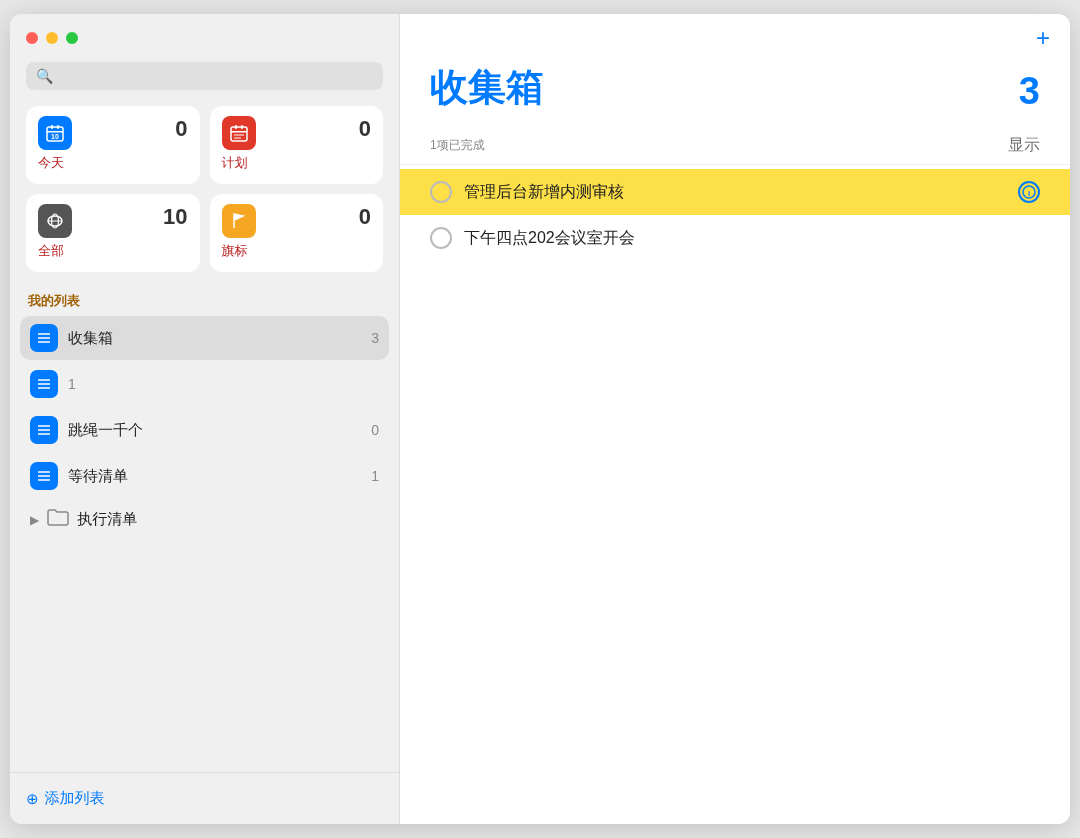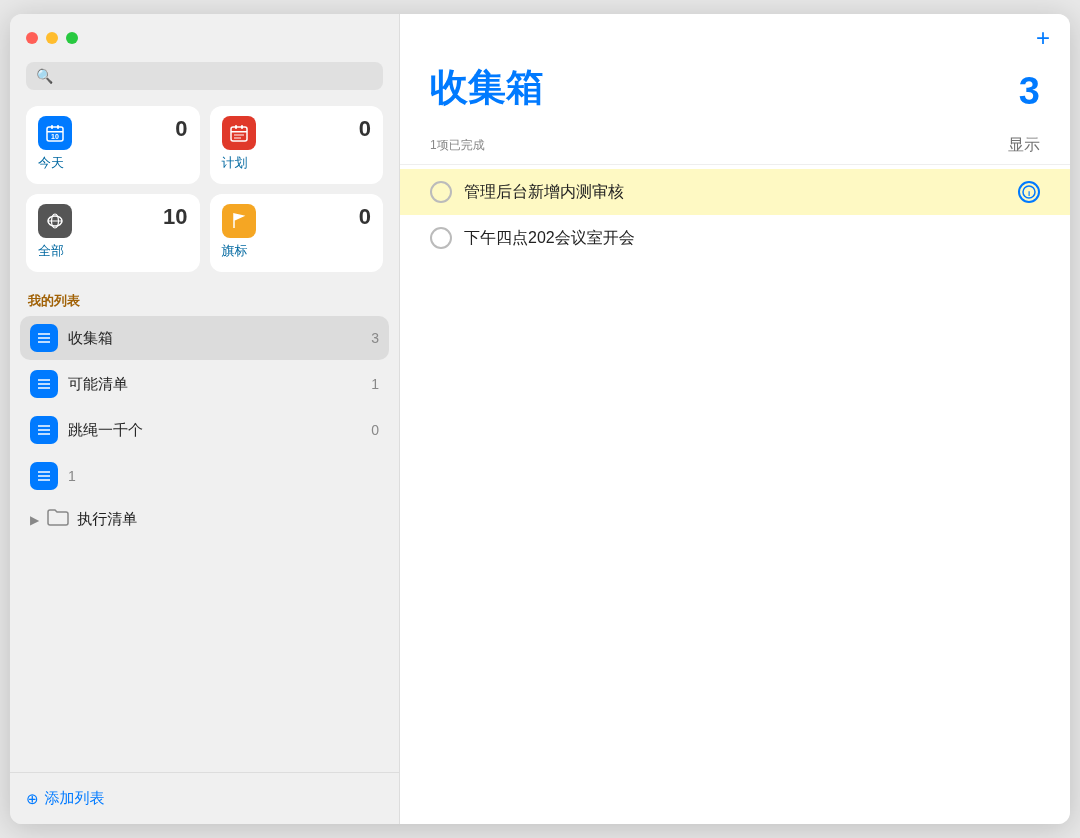--- a/index.html
+++ b/index.html
@@ -95,21 +95,21 @@
       display: flex; align-items: center; justify-content: center;
       font-size: 18px;
     }
     .smart-card-count {
       font-size: 22px;
       font-weight: 600;
       color: #333;
     }
     .smart-card-label {
       font-size: 13px;
-      color: #0369a1;
+      color: #b91c1c;
       font-weight: 500;
     }
     .icon-blue { background: #007aff; }
     .icon-red { background: #e0392a; }
     .icon-dark { background: #555; }
     .icon-orange { background: #f5a623; }
     
     .sidebar-section-label {
       font-size: 13px;
       color: #a16207;
@@ -237,21 +237,21 @@
       overflow-y: auto;
       padding: 4px 0;
     }
     .task-item {
       display: flex;
       align-items: center;
       padding: 12px 30px;
       gap: 12px;
       cursor: pointer;
     }
-    .task-item.highlighted { background: #fef9c3; align-items: flex-end; }
+    .task-item.highlighted { background: #fde047; align-items: flex-end; }
     .task-circle {
       width: 22px; height: 22px;
       border-radius: 50%;
       border: 2px solid #bbb;
       flex-shrink: 0;
       cursor: pointer;
     }
     .task-text {
       flex: 1;
       font-size: 16px;
@@ -356,21 +356,20 @@
         <span class="list-item-count">3</span>
       </div>
       <div class="list-item">
         <div class="list-item-icon">
           <svg width="16" height="16" viewBox="0 0 16 16" fill="white">
             <line x1="2" y1="4" x2="14" y2="4" stroke="white" stroke-width="1.5"></line>
             <line x1="2" y1="8" x2="14" y2="8" stroke="white" stroke-width="1.5"></line>
             <line x1="2" y1="12" x2="14" y2="12" stroke="white" stroke-width="1.5"></line>
           </svg>
         </div>
-        <span class="list-item-name">可能清单</span>
         <span class="list-item-count">1</span>
       </div>
       <div class="list-item">
         <div class="list-item-icon">
           <svg width="16" height="16" viewBox="0 0 16 16" fill="white">
             <line x1="2" y1="4" x2="14" y2="4" stroke="white" stroke-width="1.5"></line>
             <line x1="2" y1="8" x2="14" y2="8" stroke="white" stroke-width="1.5"></line>
             <line x1="2" y1="12" x2="14" y2="12" stroke="white" stroke-width="1.5"></line>
           </svg>
         </div>
@@ -378,20 +377,21 @@
         <span class="list-item-count">0</span>
       </div>
       <div class="list-item">
         <div class="list-item-icon">
           <svg width="16" height="16" viewBox="0 0 16 16" fill="white">
             <line x1="2" y1="4" x2="14" y2="4" stroke="white" stroke-width="1.5"></line>
             <line x1="2" y1="8" x2="14" y2="8" stroke="white" stroke-width="1.5"></line>
             <line x1="2" y1="12" x2="14" y2="12" stroke="white" stroke-width="1.5"></line>
           </svg>
         </div>
+        <span class="list-item-name">等待清单</span>
         <span class="list-item-count">1</span>
       </div>
 
       <div class="project-item">
         <span class="chevron-icon">▶</span>
         <span class="folder-icon">
           <svg width="22" height="18" viewBox="0 0 22 18" fill="none">
             <path d="M1 4 Q1 2 3 2 L8 2 L10 4 L19 4 Q21 4 21 6 L21 15 Q21 17 19 17 L3 17 Q1 17 1 15 Z" fill="none" stroke="#888" stroke-width="1.5"></path>
           </svg>
         </span>

